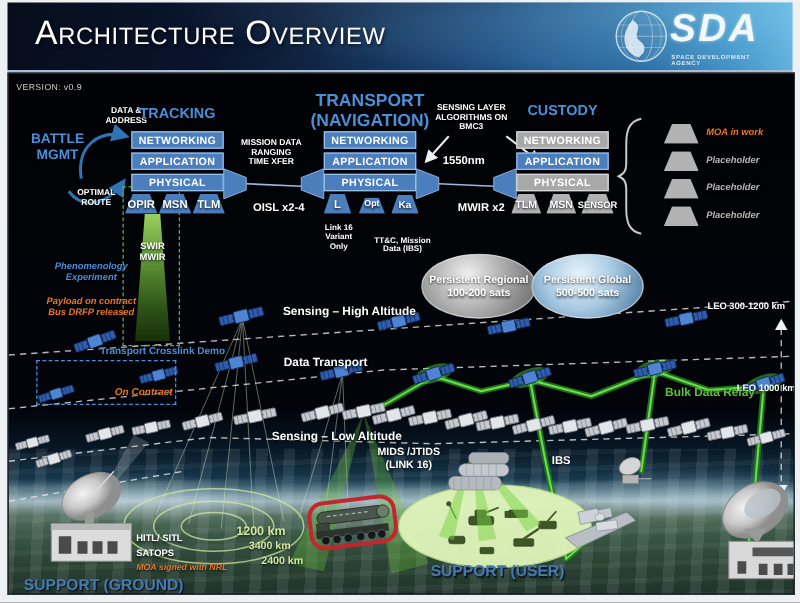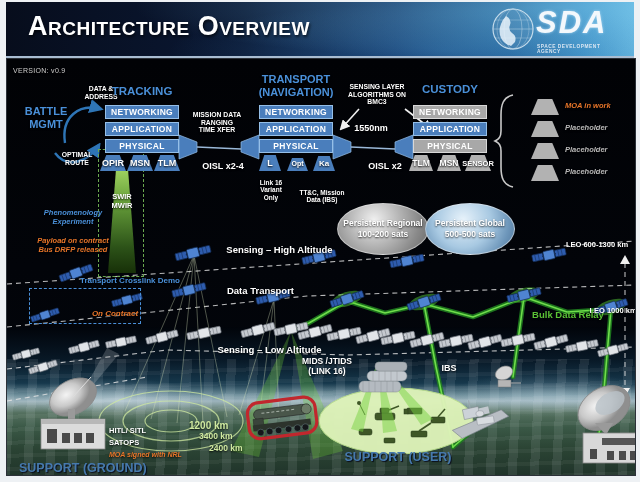--- a/index.html
+++ b/index.html
@@ -4,21 +4,21 @@
 <style>
   html,body{margin:0;padding:0;background:#cfd6dd;font-family:"Liberation Sans",sans-serif;}
   .slide{position:relative;width:640px;height:482px;background:#eef1f4;overflow:hidden;}
   
   .hdr{position:absolute;left:6px;top:2px;width:628px;height:54px;
     background:
       radial-gradient(150% 220% at 88% 10%, rgba(130,210,245,.45), transparent 45%),
       radial-gradient(80% 160% at 70% 90%, rgba(70,150,210,.35), transparent 55%),
       linear-gradient(90deg,#070d1c 0%,#0a1834 38%,#103060 62%,#1f5a8f 80%,#3e8ec2 92%,#63b3dc 100%);
     border-bottom:2px solid #a9bdd2;}
-  .title{position:absolute;left:22px;top:9px;color:#fff;font-weight:bold;font-size:27px;
+  .title{position:absolute;left:22px;top:9px;color:#fff;font-weight:normal;font-size:27px;
     font-variant:small-caps;letter-spacing:.5px;text-shadow:1px 2px 3px rgba(0,0,0,.65);}
   .logo{position:absolute;right:10px;top:3px;width:132px;height:50px;}
   .globe{position:absolute;left:0;top:3px;width:42px;height:42px;}
   .logo-acro{position:absolute;left:44px;top:0px;color:#f3f8fc;font-weight:bold;font-style:italic;
     font-size:31px;letter-spacing:2px;text-shadow:0 0 3px rgba(180,220,245,.9);}
   .logo-sub{position:absolute;left:45px;top:39px;color:#d9e6f2;font-size:4.8px;letter-spacing:.55px;font-weight:bold;}
   
   .canvas{position:absolute;left:6px;top:58px;width:628px;height:416px;background:#010308;overflow:hidden;border:1px solid #2c3138;}
   .space{position:absolute;inset:0;background:linear-gradient(180deg,#010205 0%,#03060d 100%);}
   .earth{position:absolute;left:0;right:0;top:268px;height:148px;
@@ -350,42 +350,42 @@
     <div class="trap" style="left:147px;top:96px;width:26px;height:16px"></div>
     <div class="plbl" style="left:93px;top:99px;width:26px">OPIR</div>
     <div class="plbl" style="left:120px;top:99px;width:26px">MSN</div>
     <div class="plbl" style="left:147px;top:99px;width:26px">TLM</div>
 
     <div class="lbl" style="left:178px;top:52px;width:64px;font-size:6.8px">MISSION DATA
 RANGING
 TIME XFER</div>
     <div class="lbl" style="left:184px;top:102px;width:64px;font-size:9px">OISL x2-4</div>
 
-    <div class="lbl blue" style="left:230px;top:14px;width:118px;font-size:11px">TRANSPORT
+    <div class="lbl blue" style="left:230px;top:14px;width:118px;font-size:14px">TRANSPORT
 (NAVIGATION)</div>
     <div class="row" style="left:252px;top:46px">NETWORKING</div>
     <div class="row" style="left:252px;top:63px">APPLICATION</div>
     <div class="row" style="left:252px;top:80px">PHYSICAL</div>
     <div class="trap" style="left:252px;top:96px;width:22px;height:16px"></div>
     <div class="trap" style="left:280px;top:99px;width:21px;height:13px"></div>
     <div class="trap" style="left:306px;top:97px;width:22px;height:15px"></div>
     <div class="plbl" style="left:252px;top:99px;width:22px">L</div>
     <div class="plbl" style="left:280px;top:101px;width:21px;font-size:7px">Opt</div>
     <div class="plbl" style="left:306px;top:100px;width:22px;font-size:8px">Ka</div>
     <div class="lbl" style="left:240px;top:120px;width:48px;font-size:6.5px">Link 16
 Variant
 Only</div>
     <div class="lbl" style="left:280px;top:130px;width:70px;font-size:6.5px">TT&amp;C, Mission
 Data (IBS)</div>
 
     <div class="lbl" style="left:326px;top:24px;width:88px;font-size:6.8px">SENSING LAYER
 ALGORITHMS ON
 BMC3</div>
     <div class="lbl" style="left:336px;top:64px;width:56px;font-size:9px">1550nm</div>
-    <div class="lbl" style="left:350px;top:102px;width:56px;font-size:9px">OISL x2</div>
+    <div class="lbl" style="left:350px;top:102px;width:56px;font-size:9px">MWIR x2</div>
 
     <div class="lbl blue" style="left:393px;top:24px;width:100px;font-size:11.5px">CUSTODY</div>
     <div class="row g" style="left:406px;top:46px">NETWORKING</div>
     <div class="row" style="left:406px;top:63px">APPLICATION</div>
     <div class="row g" style="left:406px;top:80px">PHYSICAL</div>
     <div class="trap g" style="left:402px;top:96px;width:24px;height:16px"></div>
     <div class="trap g" style="left:430px;top:96px;width:24px;height:16px"></div>
     <div class="trap g" style="left:458px;top:96px;width:26px;height:16px"></div>
     <div class="plbl" style="left:399px;top:99px;width:30px;font-size:8.5px">TLM</div>
     <div class="plbl" style="left:427px;top:99px;width:30px;font-size:8.5px">MSN</div>
@@ -409,21 +409,21 @@
 
     <div class="oval oval-gray" style="left:330px;top:144px;width:92px;height:52px">
       <div>Persistent Regional</div>
       <div>100-200 sats</div>
     </div>
     <div class="oval oval-blue" style="left:418px;top:144px;width:90px;height:52px">
       <div>Persistent Global</div>
       <div>500-500 sats</div>
     </div>
 
-    <div class="lbl" style="left:548px;top:182px;width:84px;font-size:7.5px">LEO 600-1300 km</div>
+    <div class="lbl" style="left:548px;top:182px;width:84px;font-size:7.5px">LEO 300-1200 km</div>
     <div class="lbl" style="left:576px;top:248px;width:60px;font-size:7.5px">LEO 1000 km</div>
 
     <div class="lbl" style="left:200px;top:186px;width:145px;font-size:9.5px">Sensing – High Altitude</div>
     <div class="lbl" style="left:196px;top:227px;width:115px;font-size:9.5px">Data Transport</div>
     <div class="lbl blue" style="left:58px;top:217px;width:130px;font-size:8px">Transport Crosslink Demo</div>
     <div class="lbl orange" style="left:76px;top:250px;width:64px;font-size:8px">On Contract</div>
     <div class="lbl" style="left:190px;top:286px;width:145px;font-size:9.5px">Sensing – Low Altitude</div>
     <div class="lbl green" style="left:502px;top:251px;width:118px;font-size:9.5px">Bulk Data Relay</div>
     <div class="lbl" style="left:280px;top:298px;width:80px;font-size:8.5px">MIDS /JTIDS
 (LINK 16)</div>

